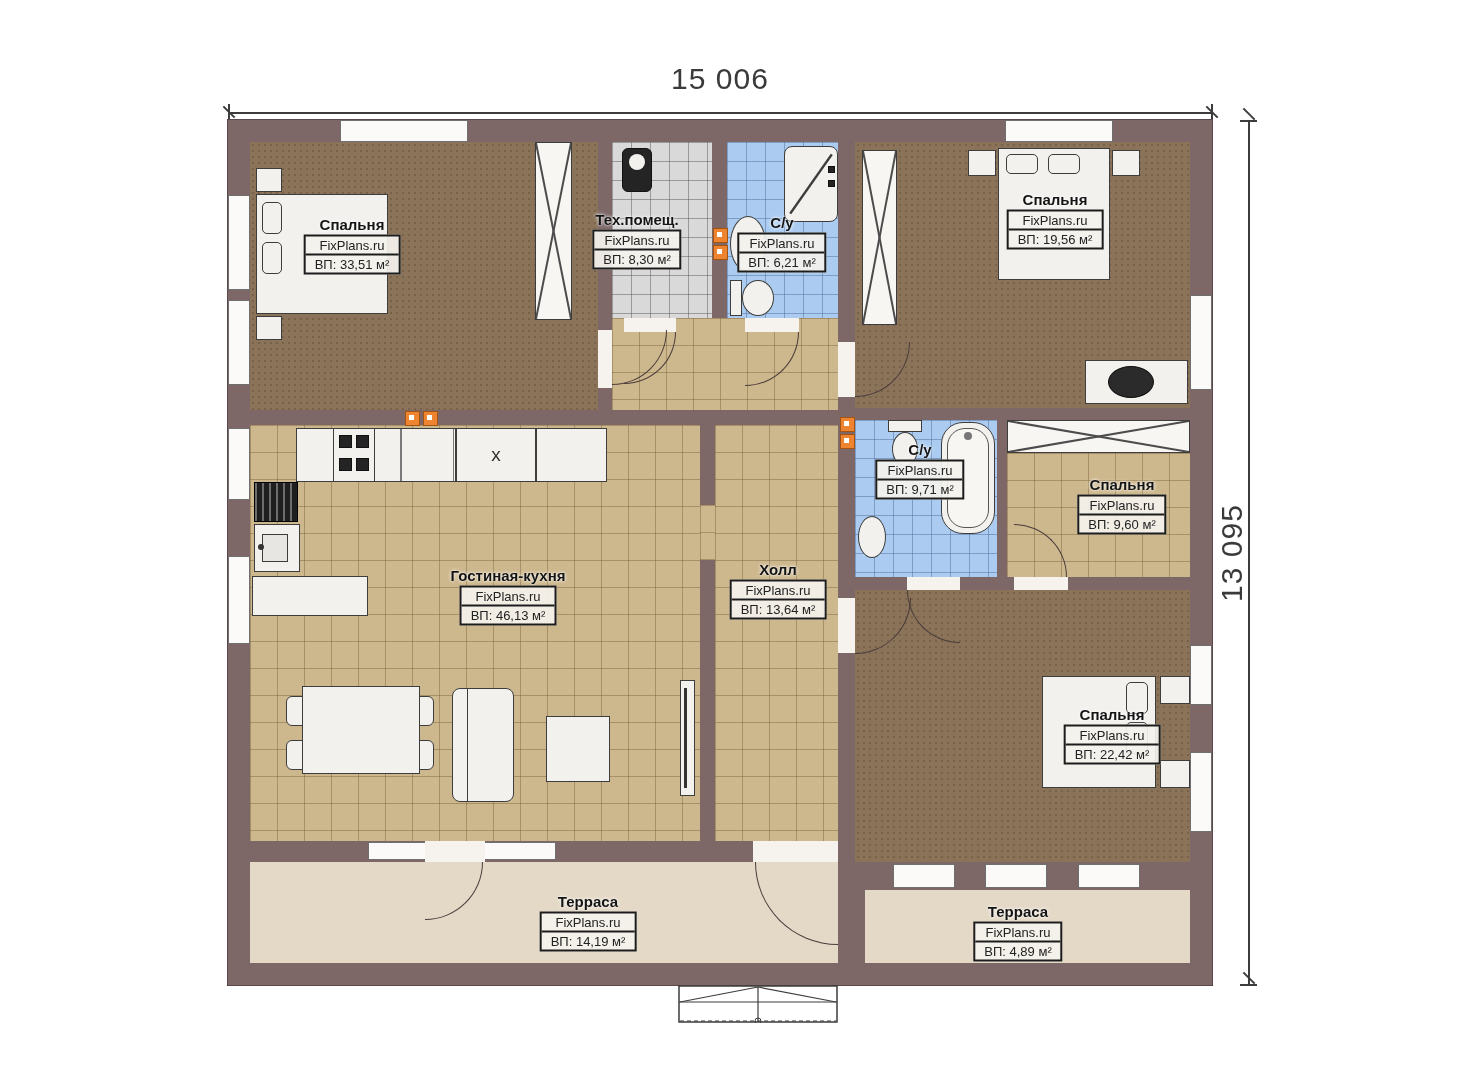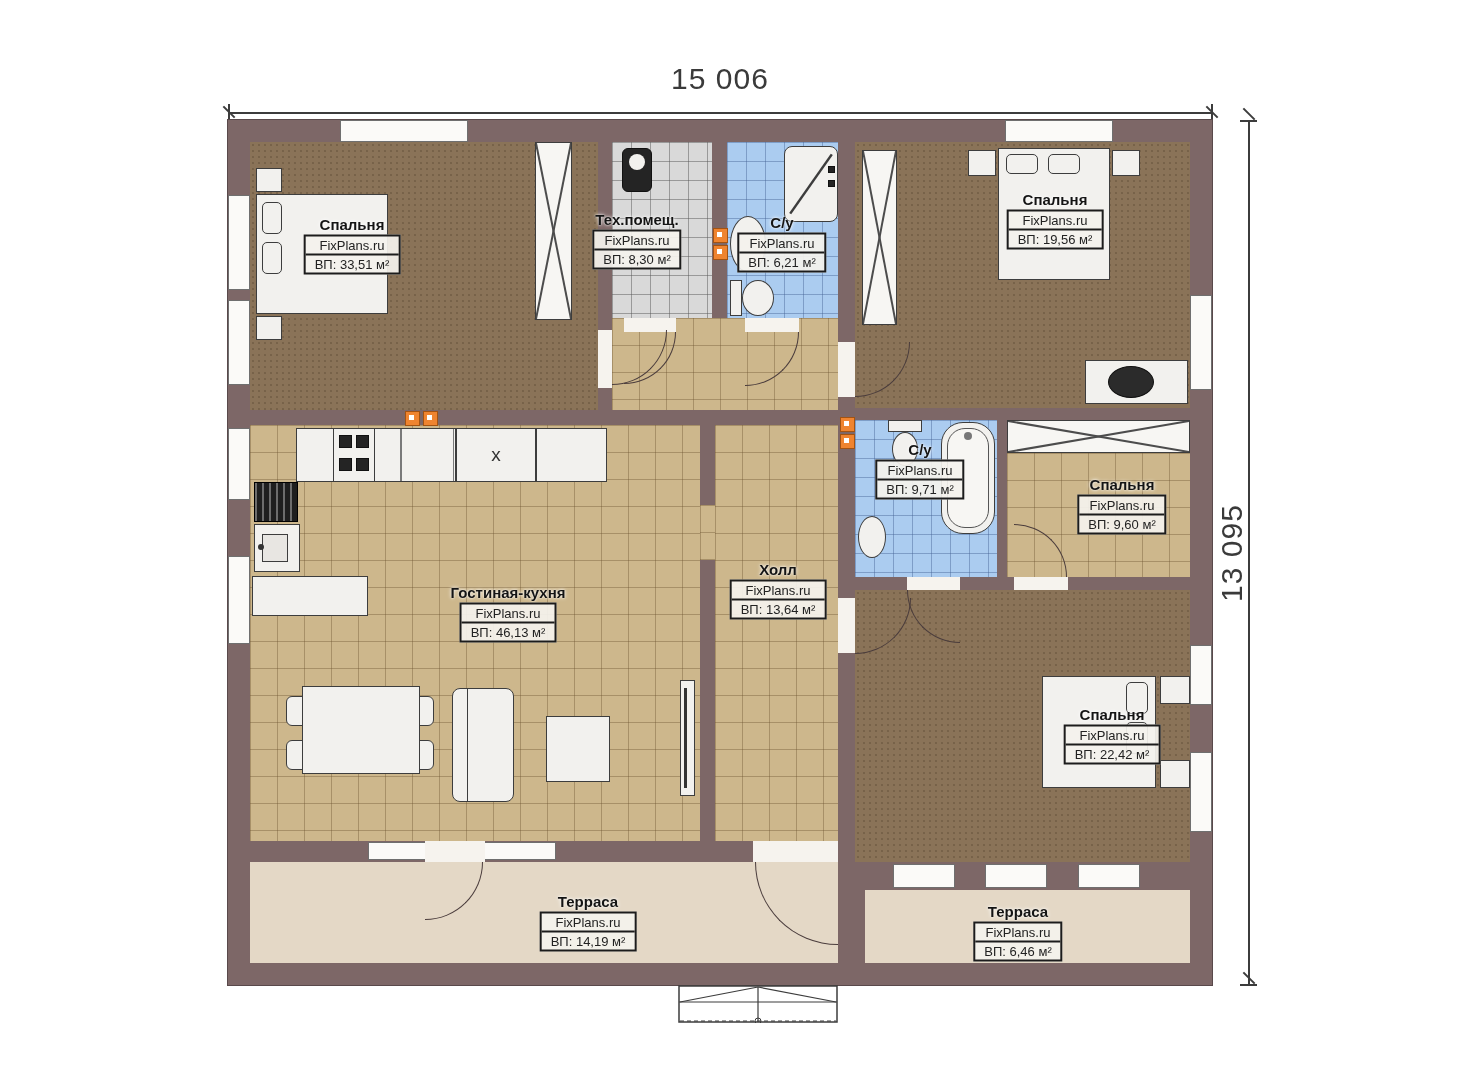--- a/index.html
+++ b/index.html
@@ -253,21 +253,21 @@
         <div class="lbl-area">ВП: 9,71 м²</div>
       </div>
     </div>
     <div class="lbl" style="left:894px;top:385px;">
       <div class="lbl-name">Спальня</div>
       <div class="lbl-box">
         <div class="lbl-brand">FixPlans.ru</div>
         <div class="lbl-area">ВП: 9,60 м²</div>
       </div>
     </div>
-    <div class="lbl" style="left:280px;top:493px;">
+    <div class="lbl" style="left:280px;top:476px;">
       <div class="lbl-name">Гостиная-кухня</div>
       <div class="lbl-box">
         <div class="lbl-brand">FixPlans.ru</div>
         <div class="lbl-area">ВП: 46,13 м²</div>
       </div>
     </div>
     <div class="lbl" style="left:550px;top:470px;">
       <div class="lbl-name">Холл</div>
       <div class="lbl-box">
         <div class="lbl-brand">FixPlans.ru</div>
@@ -285,21 +285,21 @@
       <div class="lbl-name">Терраса</div>
       <div class="lbl-box">
         <div class="lbl-brand">FixPlans.ru</div>
         <div class="lbl-area">ВП: 14,19 м²</div>
       </div>
     </div>
     <div class="lbl" style="left:790px;top:812px;">
       <div class="lbl-name">Терраса</div>
       <div class="lbl-box">
         <div class="lbl-brand">FixPlans.ru</div>
-        <div class="lbl-area">ВП: 6,46 м²</div>
+        <div class="lbl-area">ВП: 4,89 м²</div>
       </div>
     </div>
 
   </div>
 
   <div class="abs steps" style="left:678px;top:985px;width:160px;height:38px;">
     <svg viewBox="0 0 160 38" width="160" height="38">
       <rect x="1" y="1" width="158" height="36" stroke-width="1.5"></rect>
       <line x1="1" y1="17" x2="159" y2="17" stroke-width="1.2"></line>
       <line x1="2" y1="17" x2="80" y2="2" stroke-width="1.2"></line>

